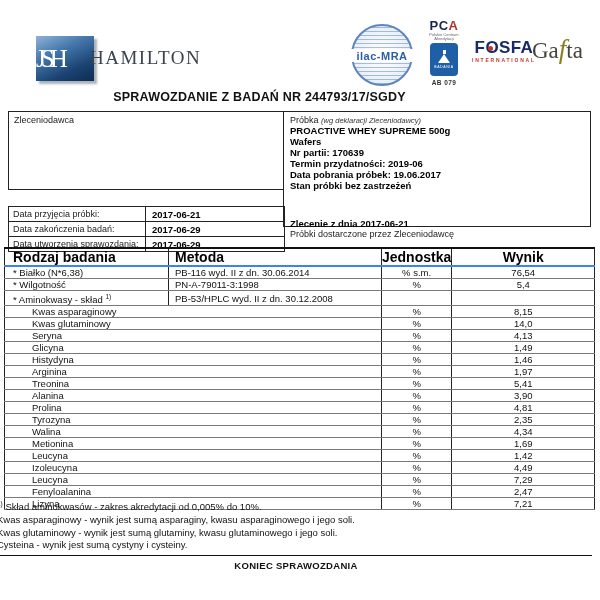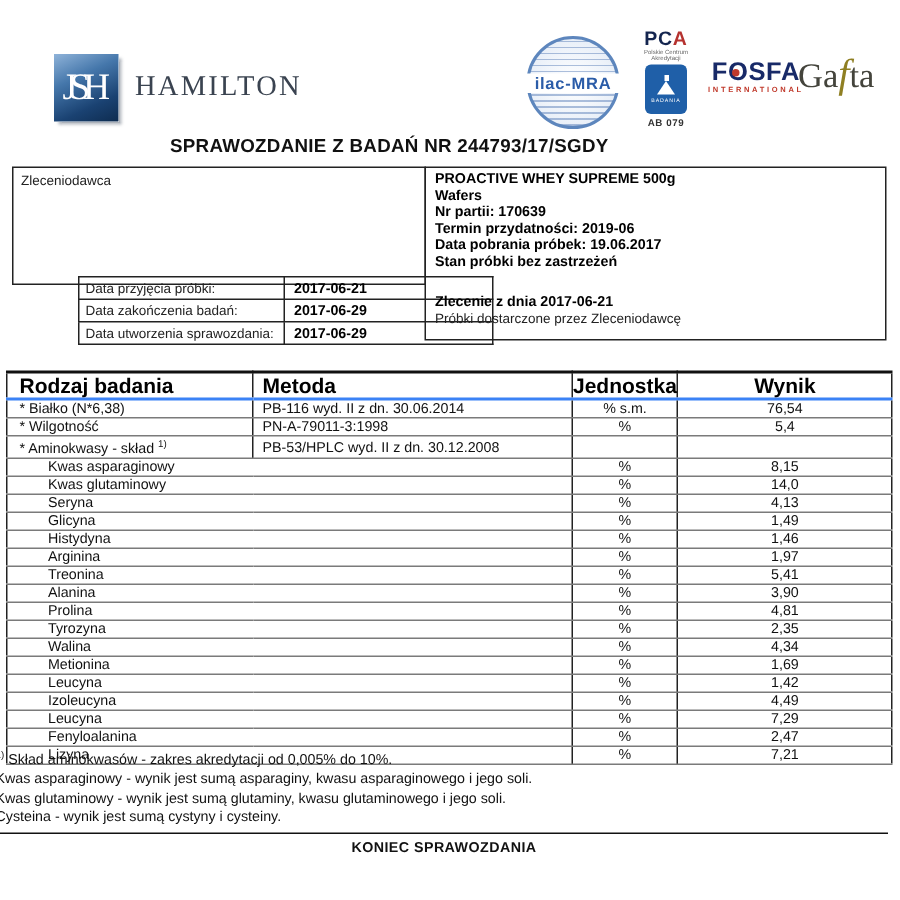--- a/index.html
+++ b/index.html
@@ -6,24 +6,24 @@
   body{
     width:600px;height:600px;position:relative;overflow:hidden;
     background:#ffffff;color:#1c1c1c;
     font-family:"Liberation Sans",sans-serif;
     -webkit-font-smoothing:antialiased;
   }
   .abs{position:absolute;}
 
   
   .jsh-box{
-    left:36px;top:36px;width:43px;height:45px;
+    left:36px;top:36px;width:58px;height:45px;
     background:linear-gradient(155deg,#8fb3d9 0%,#4577ab 35%,#1a4272 72%,#0e2c50 100%);
     box-shadow:2.5px 2.5px 2px rgba(105,115,130,.55);
-    display:flex;align-items:center;justify-content:center;
+    display:flex;align-items:center;
   }
   .jsh-letters{
     font-family:"Liberation Serif",serif;font-size:25px;color:#fff;
     letter-spacing:-5px;padding-right:5px;line-height:25px;
   }
   .brand-name{
     left:90px;top:43px;font-family:"Liberation Serif",serif;
     font-size:19px;line-height:30px;color:#3a4350;letter-spacing:1.5px;
   }
   .ilac{
@@ -57,30 +57,30 @@
   .gafta{left:532px;top:36px;font-family:"Liberation Serif",serif;font-size:23px;color:#44443c;line-height:26px;}
   .gafta-f{color:#8f7f22;font-style:italic;font-size:27px;}
 
   
   .report-title{left:0;top:90px;width:519px;text-align:center;
     font-size:12.5px;font-weight:bold;letter-spacing:.2px;color:#111;}
 
   
   .client-box{left:8px;top:111px;width:276px;height:79px;border:1px solid #222;
     box-sizing:border-box;font-size:9px;padding:3px 5px;color:#222;}
-  .dates-table{left:8px;top:184px;border-collapse:collapse;table-layout:fixed;margin-left:44px;}
+  .dates-table{left:8px;top:206px;border-collapse:collapse;table-layout:fixed;}
   .dates-table td{border:1px solid #222;height:14px;font-size:9px;padding:0 0 0 4px;color:#222;}
   .dates-table td.dv{font-size:9.5px;font-weight:bold;padding-left:6px;color:#000;}
 
   .sample-box{left:283px;top:111px;width:308px;height:116px;border:1px solid #222;
     box-sizing:border-box;padding:3px 4px 0 6px;}
   .sample-header{font-size:9px;color:#222;line-height:11px;}
   .sample-note{font-size:7.5px;font-style:italic;color:#333;}
   .sample-line{font-weight:bold;font-size:9.5px;line-height:10.9px;color:#000;}
-  .order-line{font-weight:bold;font-size:9.5px;line-height:11px;margin-top:16px;color:#000;}
+  .order-line{font-weight:bold;font-size:9.5px;line-height:11px;margin-top:27px;color:#000;}
   .delivery-line{font-size:9px;line-height:11px;color:#222;}
 
   
   .results{left:4px;top:247px;border-collapse:collapse;table-layout:fixed;
     border:1.5px solid #222;border-top:2px solid #111;}
   .results th{
     height:15px;font-size:14px;font-weight:bold;text-align:left;padding:0 0 0 8px;
     border-bottom:2px solid #3b82f6;color:#000;
   }
   .results th.c2{padding-left:6px;}
@@ -151,20 +151,24 @@
         <td class="dv">2017-06-29</td>
       </tr>
       <tr>
         <td class="dl">Data utworzenia sprawozdania:</td>
         <td class="dv">2017-06-29</td>
       </tr>
     </tbody>
 </table>
 
 <div class="abs sample-box">
+  <div class="sample-header">
+    <span>Próbka</span>
+    <span class="sample-note">(wg deklaracji Zleceniodawcy)</span>
+  </div>
   <div id="sample-lines">
       <div class="sample-line">PROACTIVE WHEY SUPREME 500g</div>
       <div class="sample-line">Wafers</div>
       <div class="sample-line">Nr partii: 170639</div>
       <div class="sample-line">Termin przydatności: 2019-06</div>
       <div class="sample-line">Data pobrania próbek: 19.06.2017</div>
       <div class="sample-line">Stan próbki bez zastrzeżeń</div>
     </div>
   <div class="order-line">Zlecenie z dnia 2017-06-21</div>
   <div class="delivery-line">Próbki dostarczone przez Zleceniodawcę</div>

